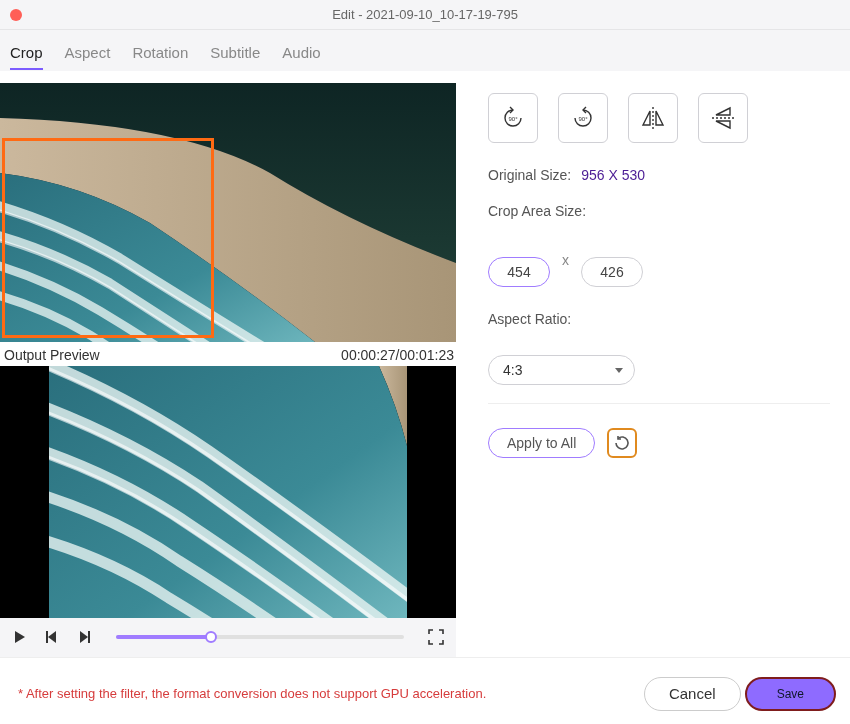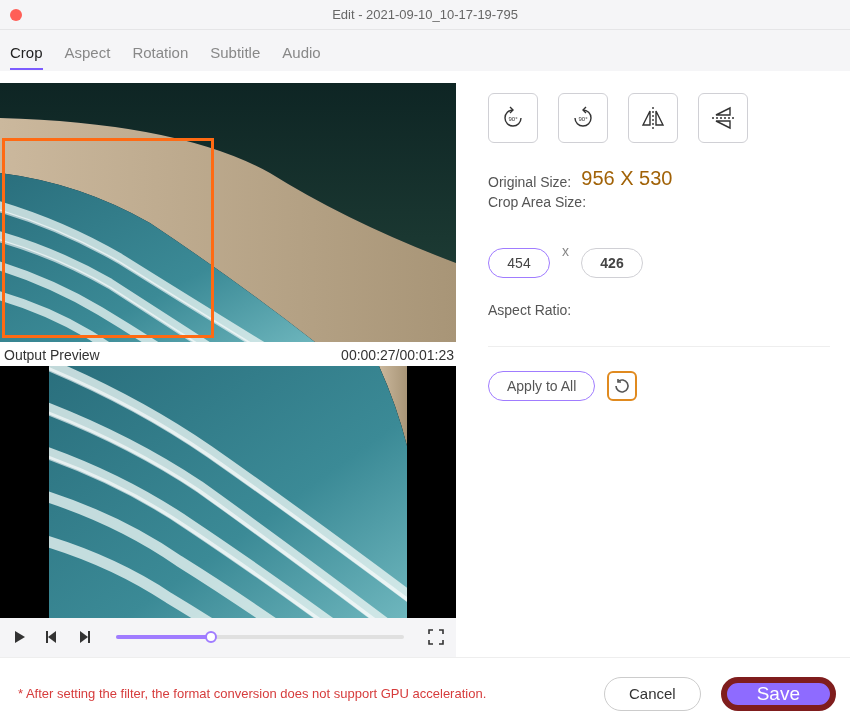--- a/index.html
+++ b/index.html
@@ -159,44 +159,44 @@
   .rot-btn {
     width: 50px; height: 50px;
     border: 1px solid #d0d0d5;
     border-radius: 6px;
     display: flex; align-items: center; justify-content: center;
     cursor: pointer;
     background: #fff;
   }
   .kv-row {
     display: flex;
-    align-items: flex-end;
+    align-items: flex-start;
     gap: 10px;
-    margin-bottom: 4px;
+    margin-bottom: 20px;
   }
   .kv-row .k { color: #555; }
-  .kv-row .v { color: #a16207; font-size: 20px; }
+  .kv-row .v { color: #4c1d95; font-size: 14px; }
   .crop-size-row {
     display: flex;
     align-items: center;
     gap: 12px;
     margin-bottom: 24px;
   }
   .size-input {
     width: 62px;
     height: 30px;
     border: 1px solid #a07cff;
     border-radius: 15px;
     text-align: center;
     font-size: 14px;
     color: #444;
     background: #fff;
     margin-top: 24px;
   }
-  .size-input.plain { border-color: #d0d0d5; font-weight: bold; }
+  .size-input.plain { border-color: #d0d0d5; }
   .x-sep { color: #888; font-size: 14px; }
   .align-center-btn {
     margin-left: 32px;
     height: 30px;
     padding: 0 22px;
     border: 1px solid #a07cff;
     border-radius: 15px;
     background: #fff;
     color: #555;
     font-size: 14px;
@@ -255,39 +255,39 @@
     display: flex;
     align-items: center;
     padding: 12px 14px 0 18px;
     border-top: 1px solid #eee;
   }
   .footer-note {
     color: #d63c3c;
     font-size: 13px;
     flex: 1;
   }
-  .footer-btns { display: flex; gap: 20px; }
+  .footer-btns { display: flex; gap: 4px; }
   .btn-cancel {
     height: 34px;
     padding: 0 24px;
     border: 1px solid #ccc;
     border-radius: 17px;
     background: #fff;
     font-size: 15px;
     color: #333;
     cursor: pointer;
   }
   .btn-save {
     height: 34px;
     padding: 0 30px;
-    border: 6px solid #7f1d1d;
+    border: 2px solid #7f1d1d;
     border-radius: 17px;
     background: #8e6bff;
-    font-size: 19px;
-    color: #ffffff;
+    font-size: 12px;
+    color: #0f172a;
     cursor: pointer;
   }
 </style>
 </head>
 <body>
 
 <div class="titlebar">
   <div class="close-dot"></div>
   <div class="title">Edit - 2021-09-10_10-17-19-795</div>
 </div>
@@ -452,20 +452,25 @@
     </div>
 
     <div class="section-label">Crop Area Size:</div>
     <div class="crop-size-row">
       <input class="size-input" value="454" style="">
       <span class="x-sep">x</span>
       <input class="size-input plain" value="426" style="">
     </div>
 
     <div class="section-label aspect-row">Aspect Ratio:</div>
+    <div class="select-wrap">
+      <select class="aspect-select">
+        <option>4:3</option>
+      </select>
+    </div>
 
     <hr class="divider">
 
     <div class="apply-row">
       <button class="apply-btn">Apply to All</button>
       <div class="reset-btn">
         <svg width="18" height="18" viewBox="0 0 18 18" fill="none" stroke="#555" stroke-width="1.6">
           <path d="M3 9 a6 6 0 1 0 2 -4.5"></path>
           <path d="M5 2 L5 5 L8 5"></path>
         </svg>

